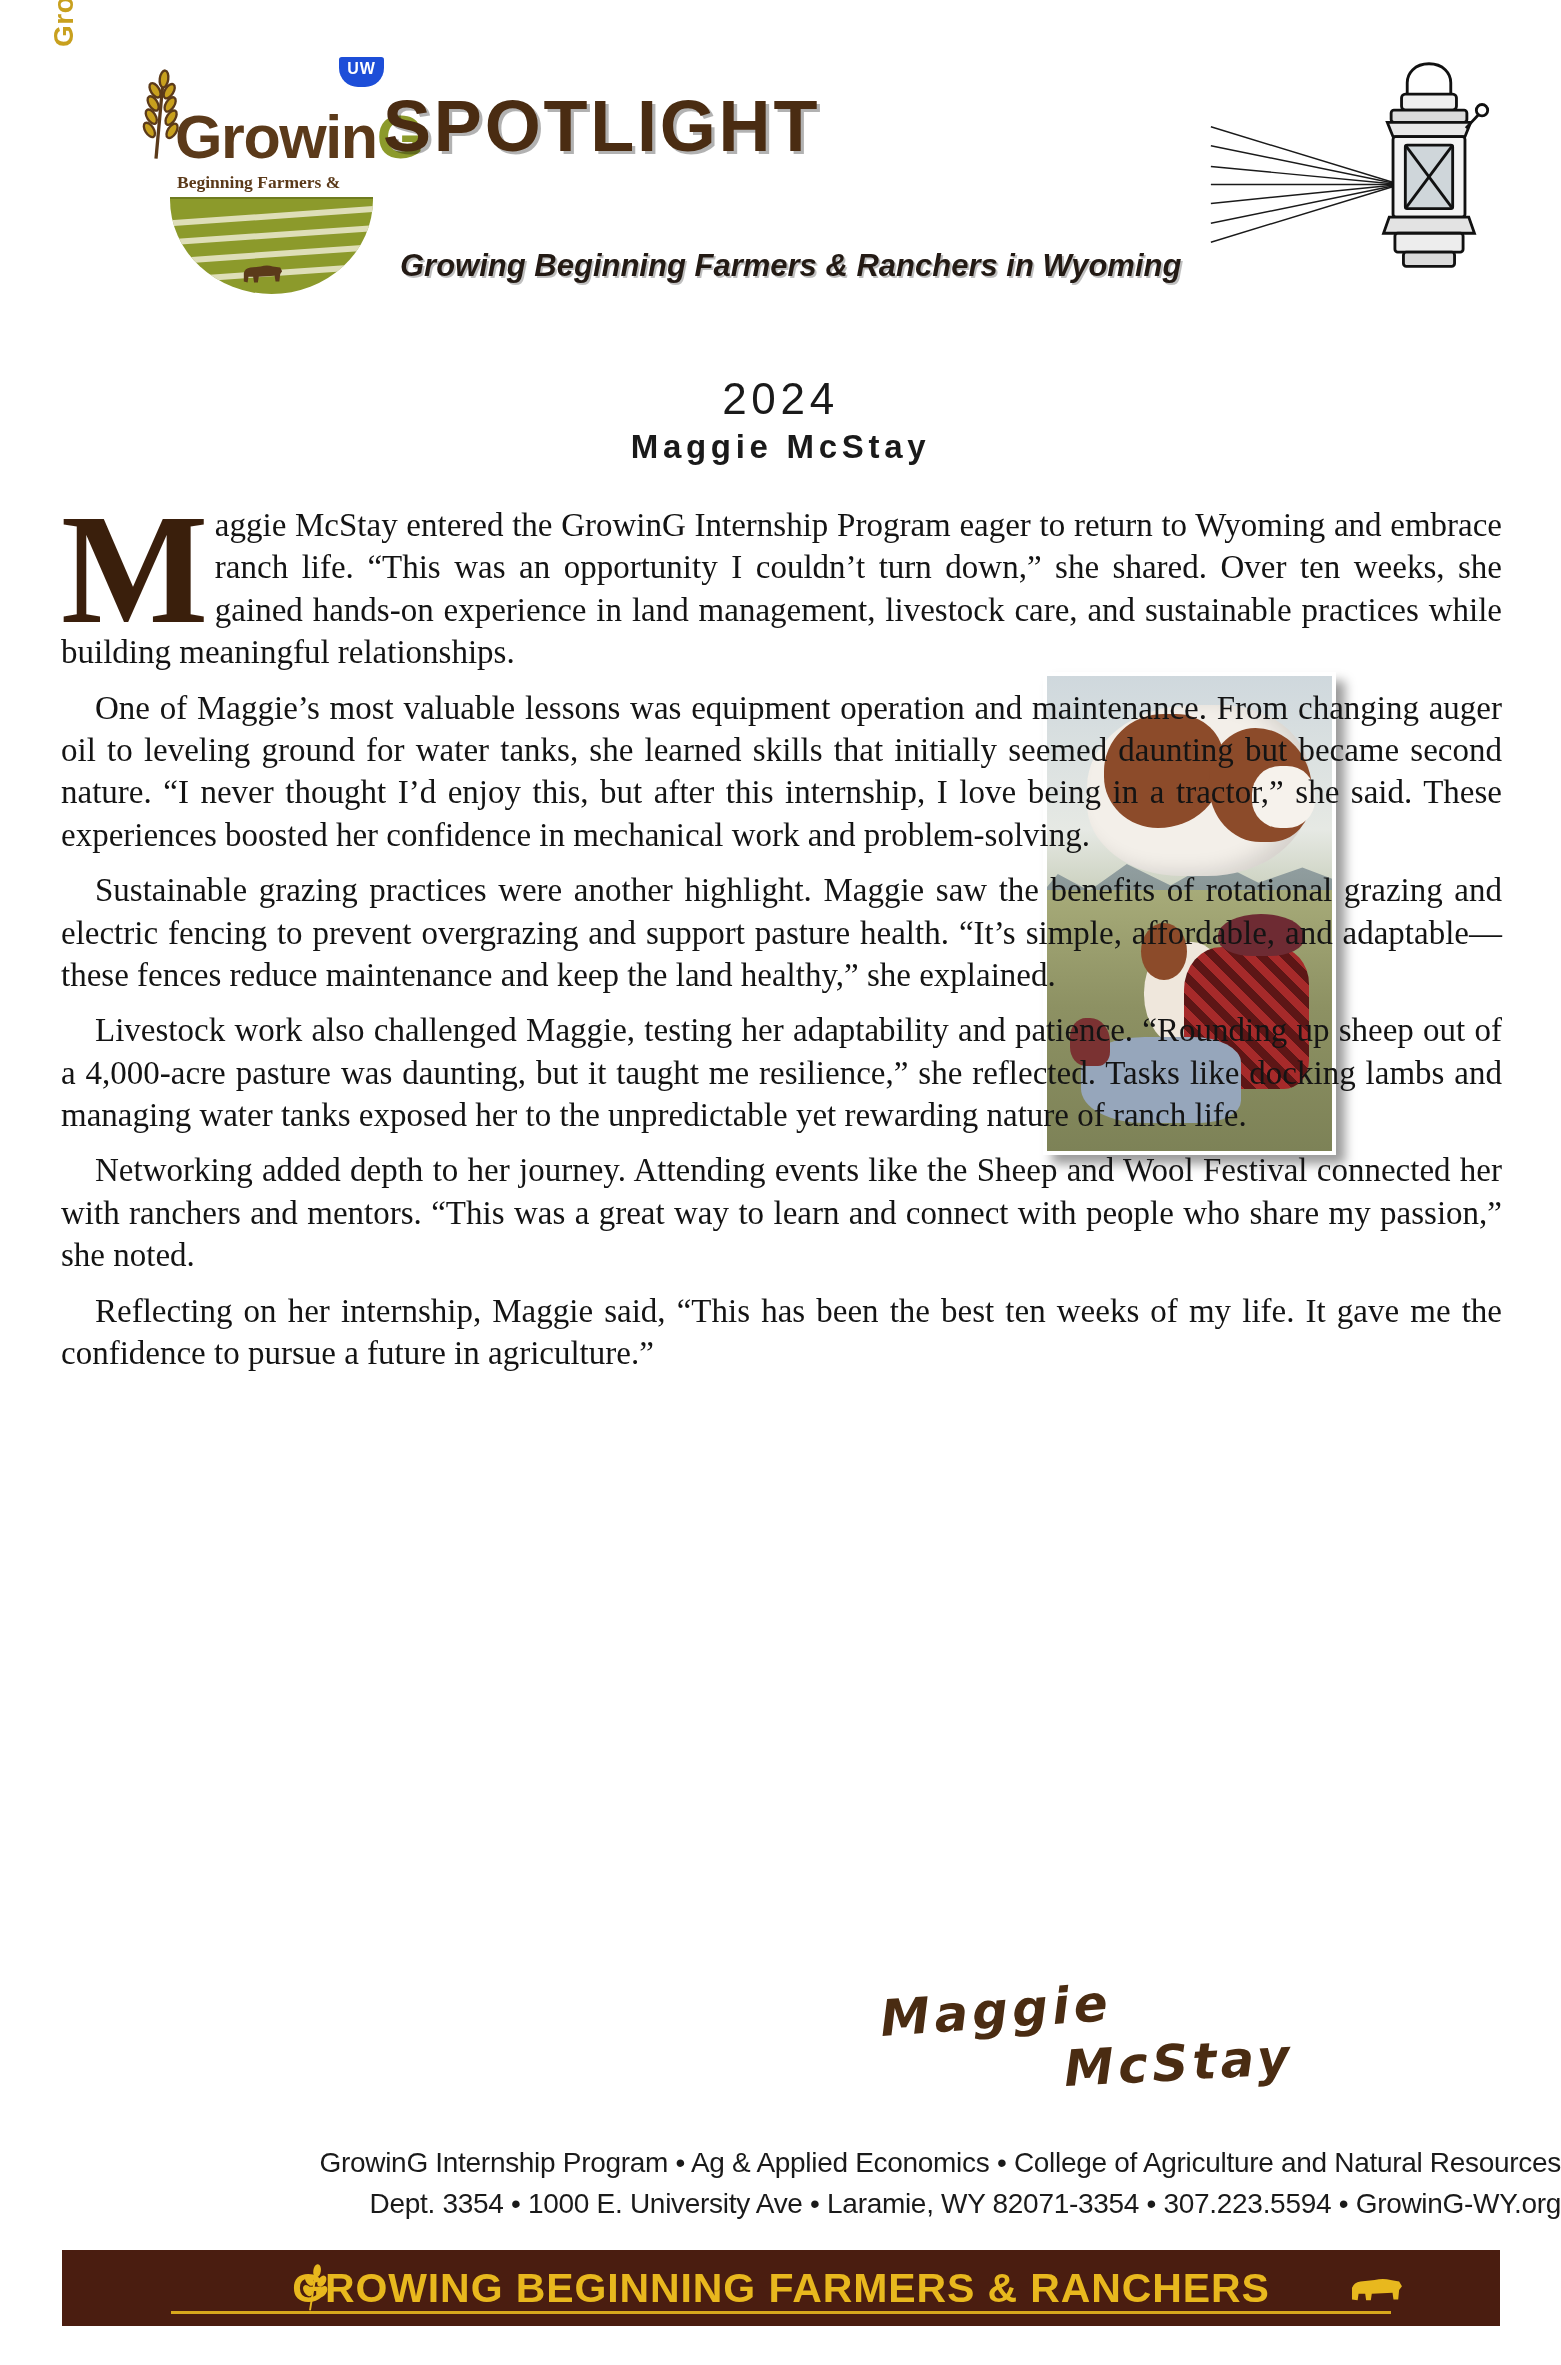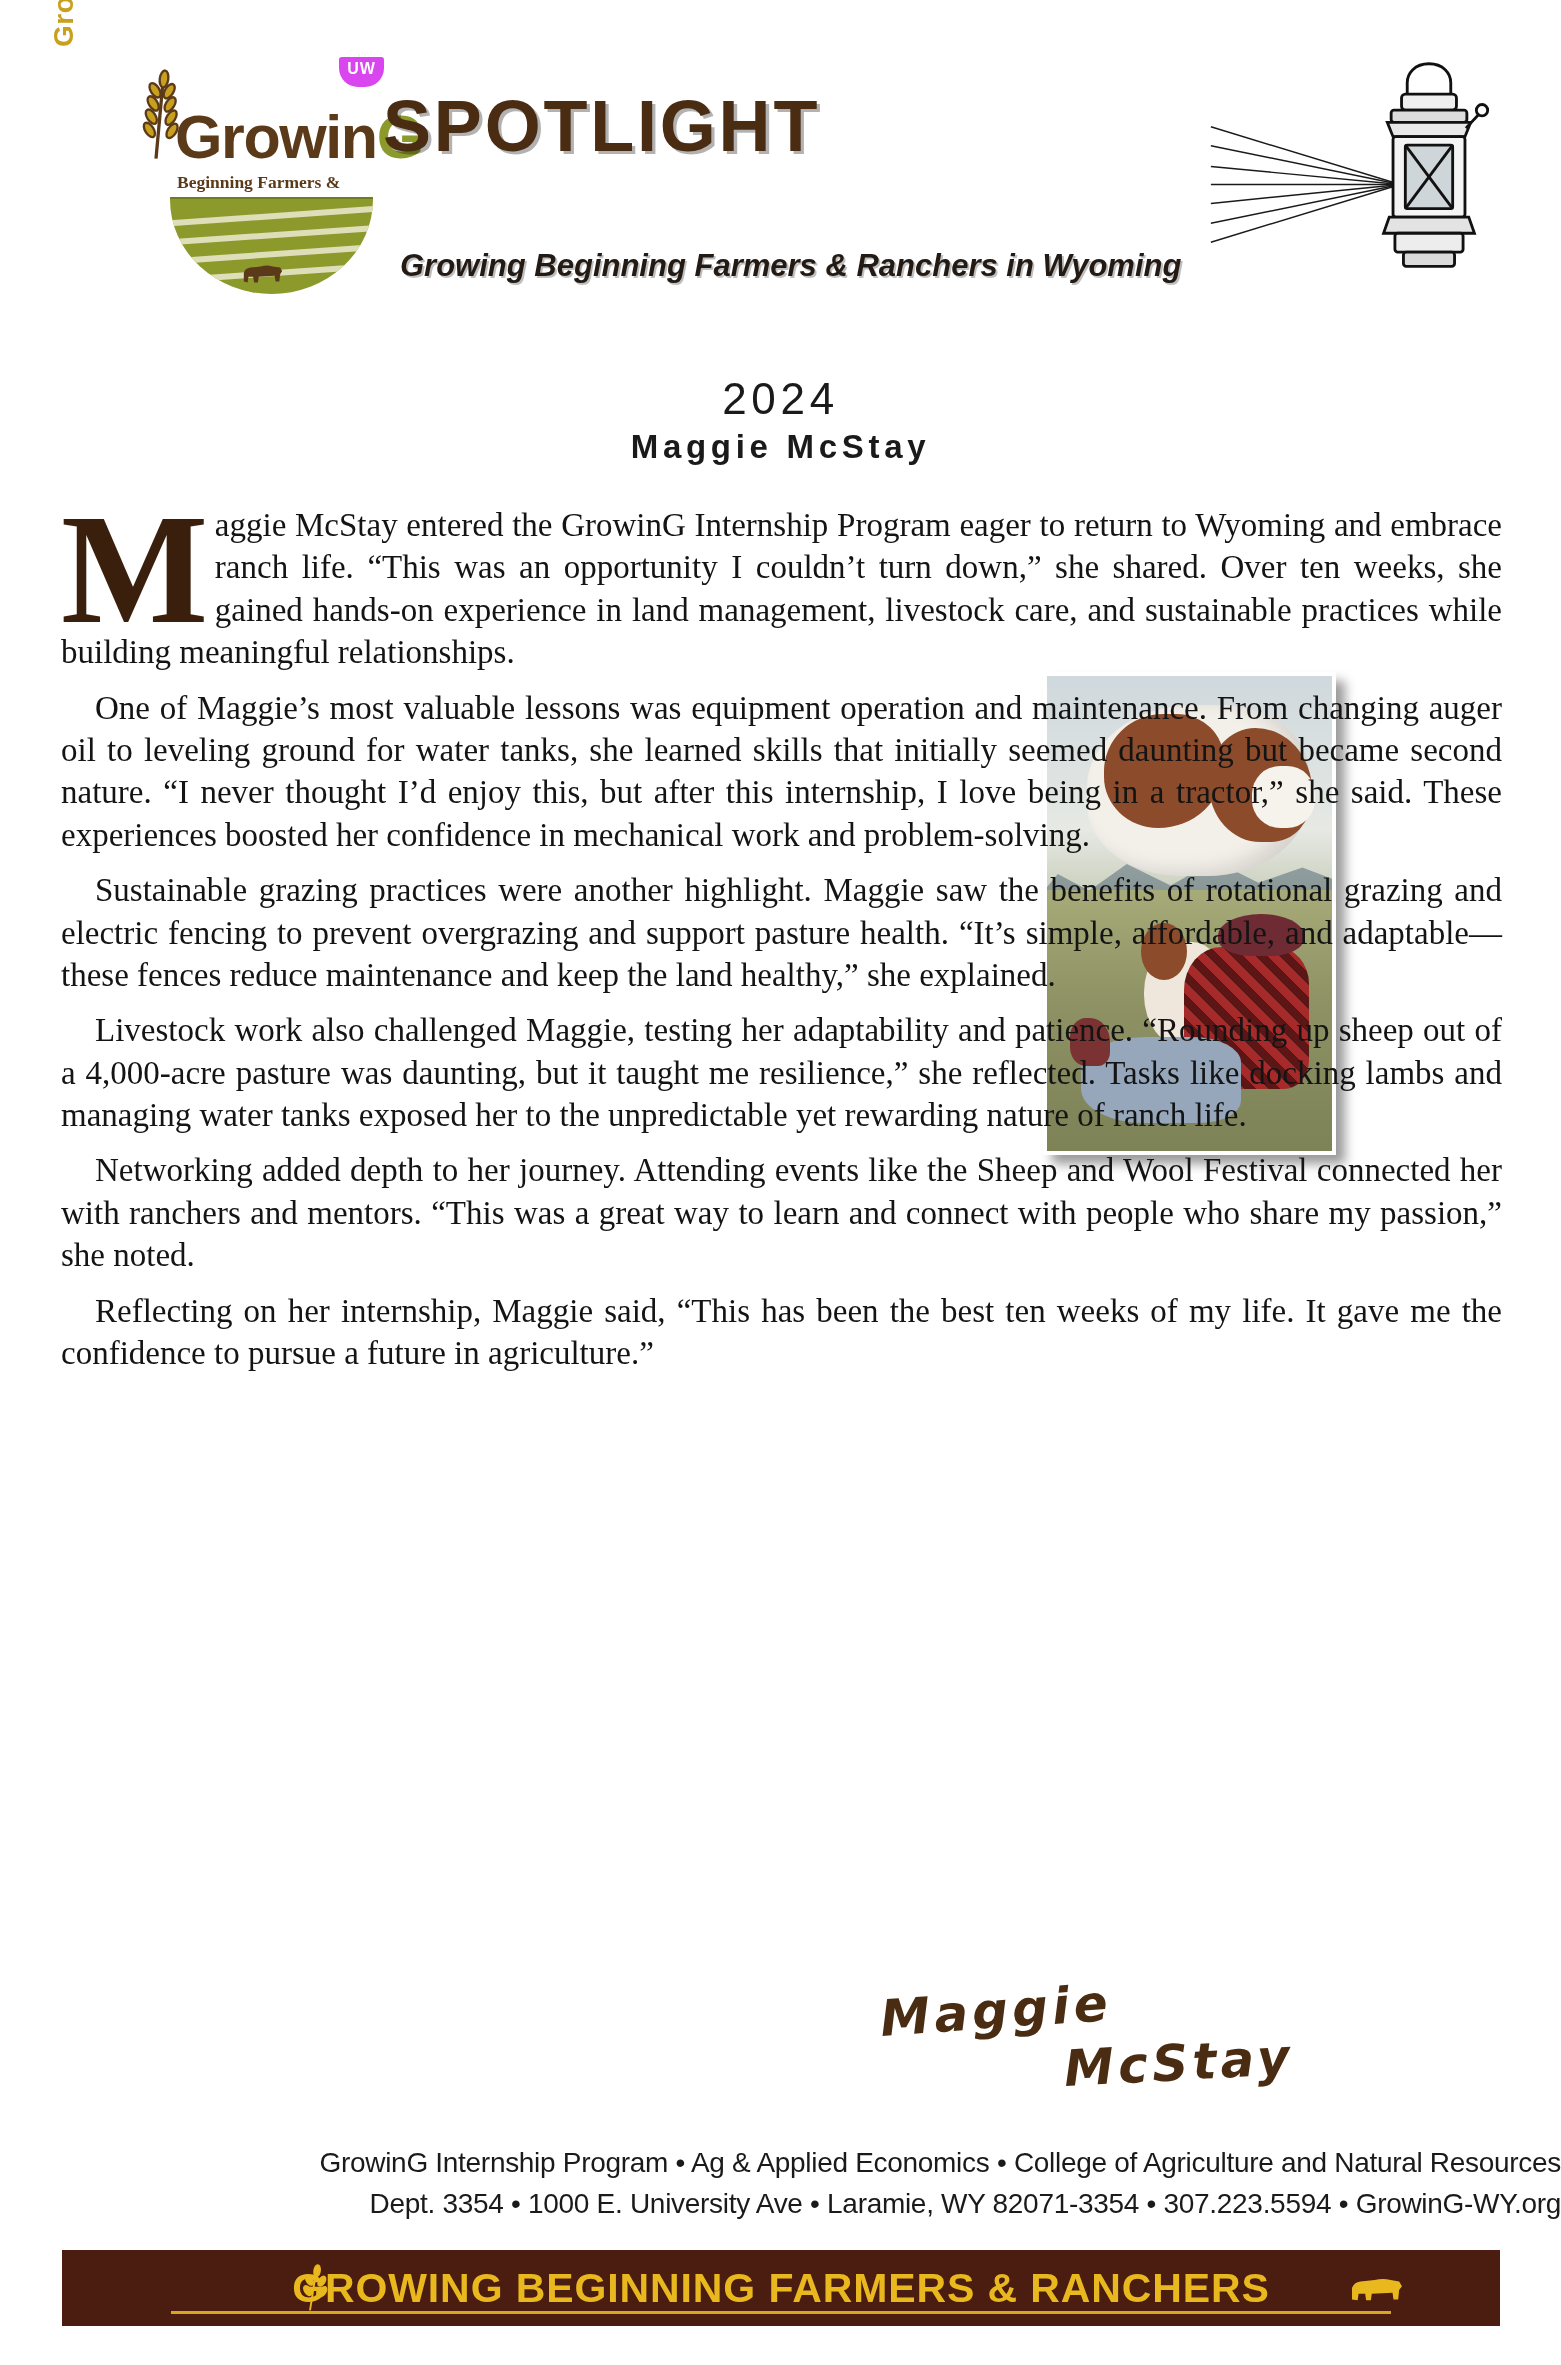--- a/index.html
+++ b/index.html
@@ -60,21 +60,21 @@
   }
   .logo-uw {
     position: absolute;
     left: 215px; top: 0px;
     width: 57px; height: 52px;
     text-align: center;
   }
   .logo-uw .uw-shape {
     width: 45px; height: 30px;
     margin: 0 auto;
-    background: #d946ef;
+    background: #1d4ed8;
     border-radius: 2.8px 2.8px 19px 19px;
     position: relative;
   }
   .logo-uw .uw-shape span {
     position: absolute;
     left: 0; right: 0; top: 2.8px;
     color: #fff;
     font-family: "Liberation Sans", sans-serif;
     font-weight: bold;
     font-size: 16px;

